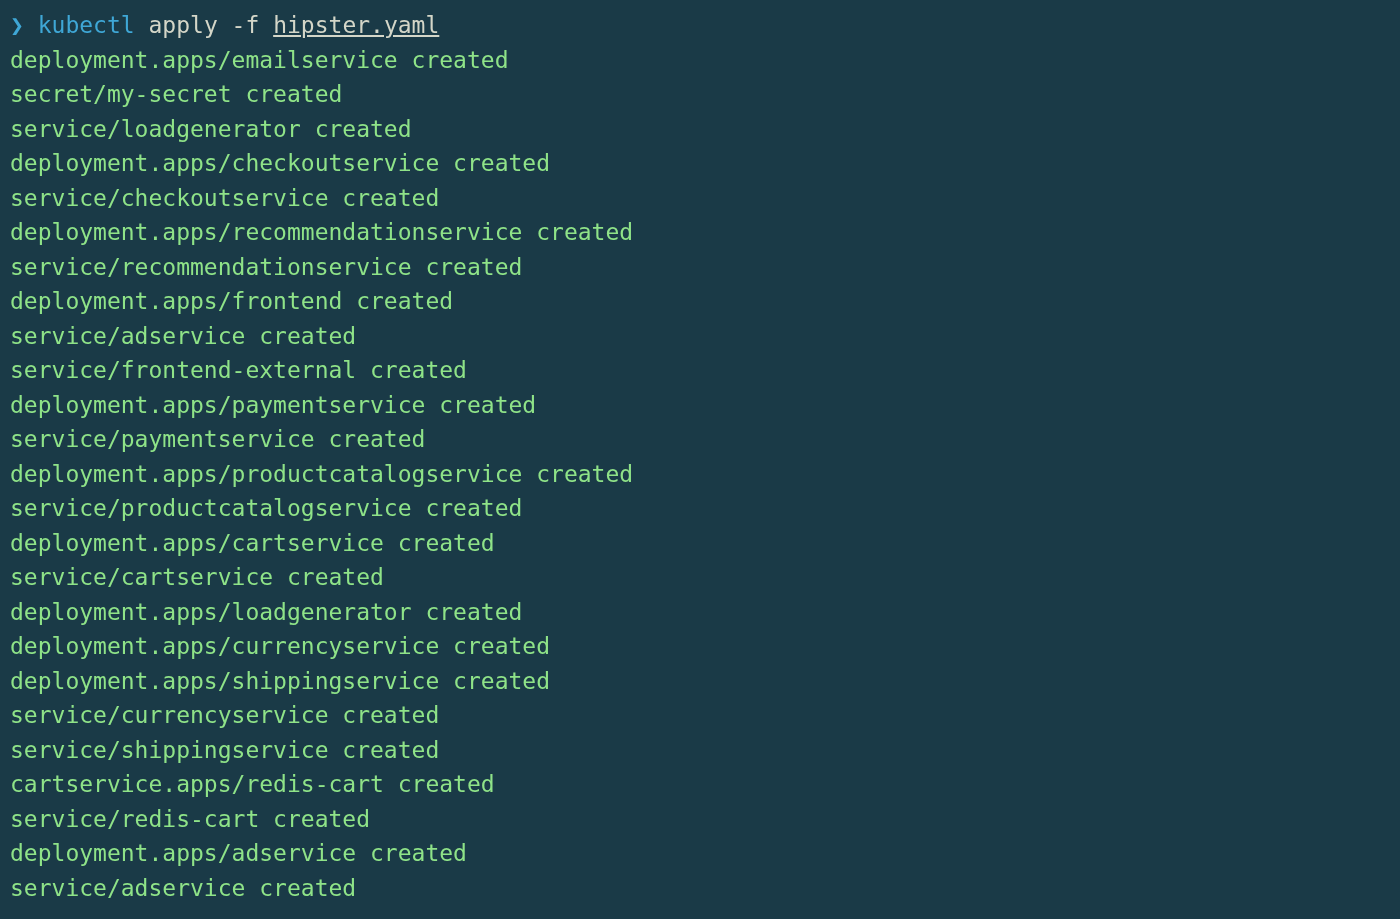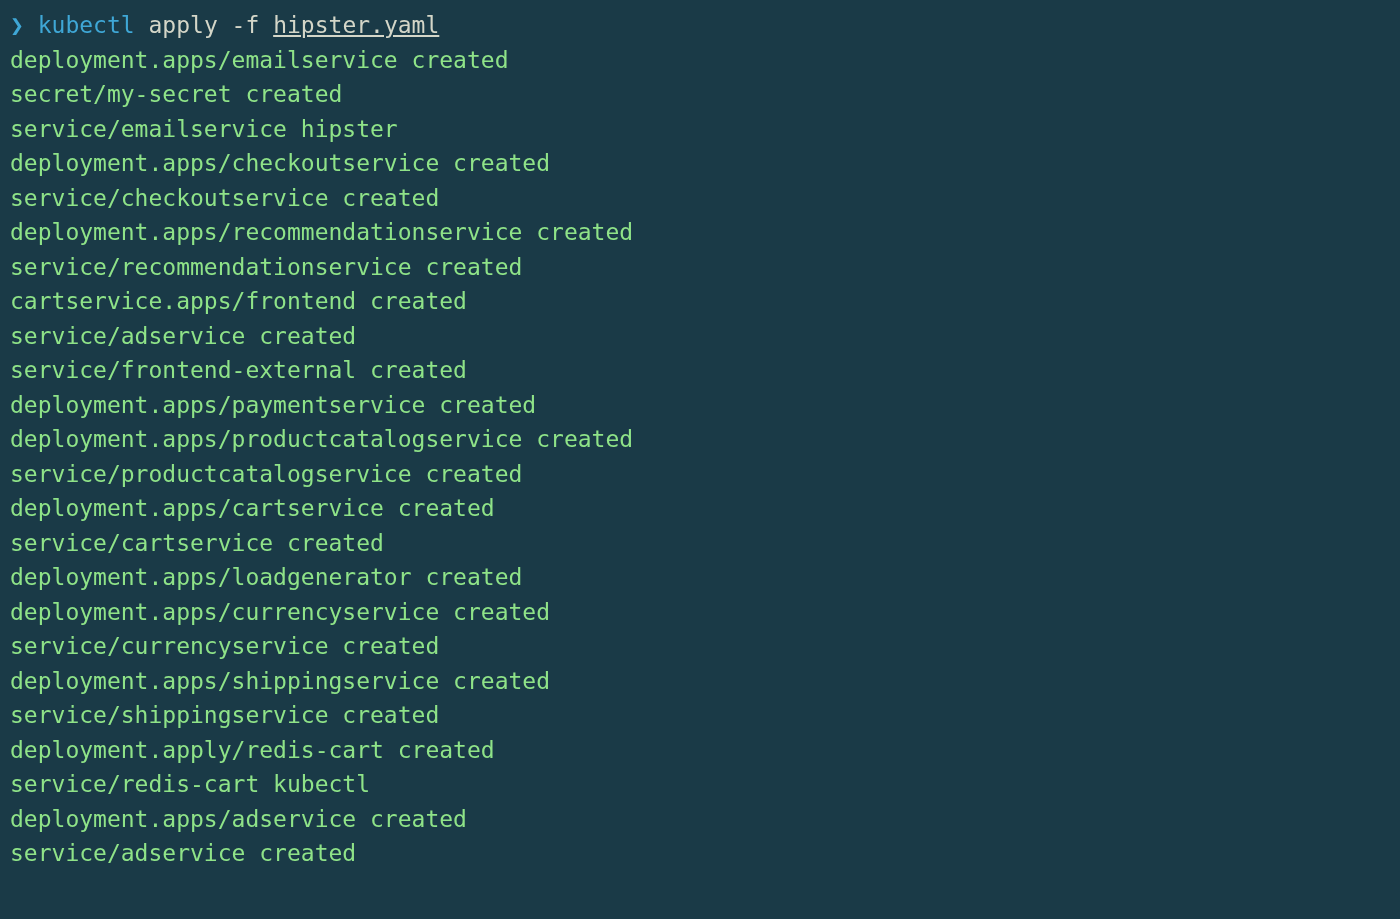--- a/index.html
+++ b/index.html
@@ -41,36 +41,37 @@
     }
   </style>
 </head>
 <body>
 
 <div class="terminal">
   <div class="prompt-line"><span class="prompt-char">❯</span><span> </span><span class="cmd-kubectl">kubectl</span><span class="cmd-rest"> apply -f </span><span class="cmd-filename">hipster.yaml</span></div>
   <div id="output">
       <div class="output-line">deployment.apps/emailservice created</div>
       <div class="output-line">secret/my-secret created</div>
-      <div class="output-line">service/emailservice hipster</div>
+      <div class="output-line">service/loadgenerator created</div>
       <div class="output-line">deployment.apps/checkoutservice created</div>
       <div class="output-line">service/checkoutservice created</div>
       <div class="output-line">deployment.apps/recommendationservice created</div>
       <div class="output-line">service/recommendationservice created</div>
-      <div class="output-line">cartservice.apps/frontend created</div>
+      <div class="output-line">deployment.apps/frontend created</div>
       <div class="output-line">service/adservice created</div>
       <div class="output-line">service/frontend-external created</div>
       <div class="output-line">deployment.apps/paymentservice created</div>
+      <div class="output-line">service/paymentservice created</div>
       <div class="output-line">deployment.apps/productcatalogservice created</div>
       <div class="output-line">service/productcatalogservice created</div>
       <div class="output-line">deployment.apps/cartservice created</div>
       <div class="output-line">service/cartservice created</div>
       <div class="output-line">deployment.apps/loadgenerator created</div>
       <div class="output-line">deployment.apps/currencyservice created</div>
+      <div class="output-line">deployment.apps/shippingservice created</div>
       <div class="output-line">service/currencyservice created</div>
-      <div class="output-line">deployment.apps/shippingservice created</div>
       <div class="output-line">service/shippingservice created</div>
-      <div class="output-line">deployment.apply/redis-cart created</div>
-      <div class="output-line">service/redis-cart kubectl</div>
+      <div class="output-line">cartservice.apps/redis-cart created</div>
+      <div class="output-line">service/redis-cart created</div>
       <div class="output-line">deployment.apps/adservice created</div>
       <div class="output-line">service/adservice created</div>
     </div>
 </div>
 
 </body></html>

